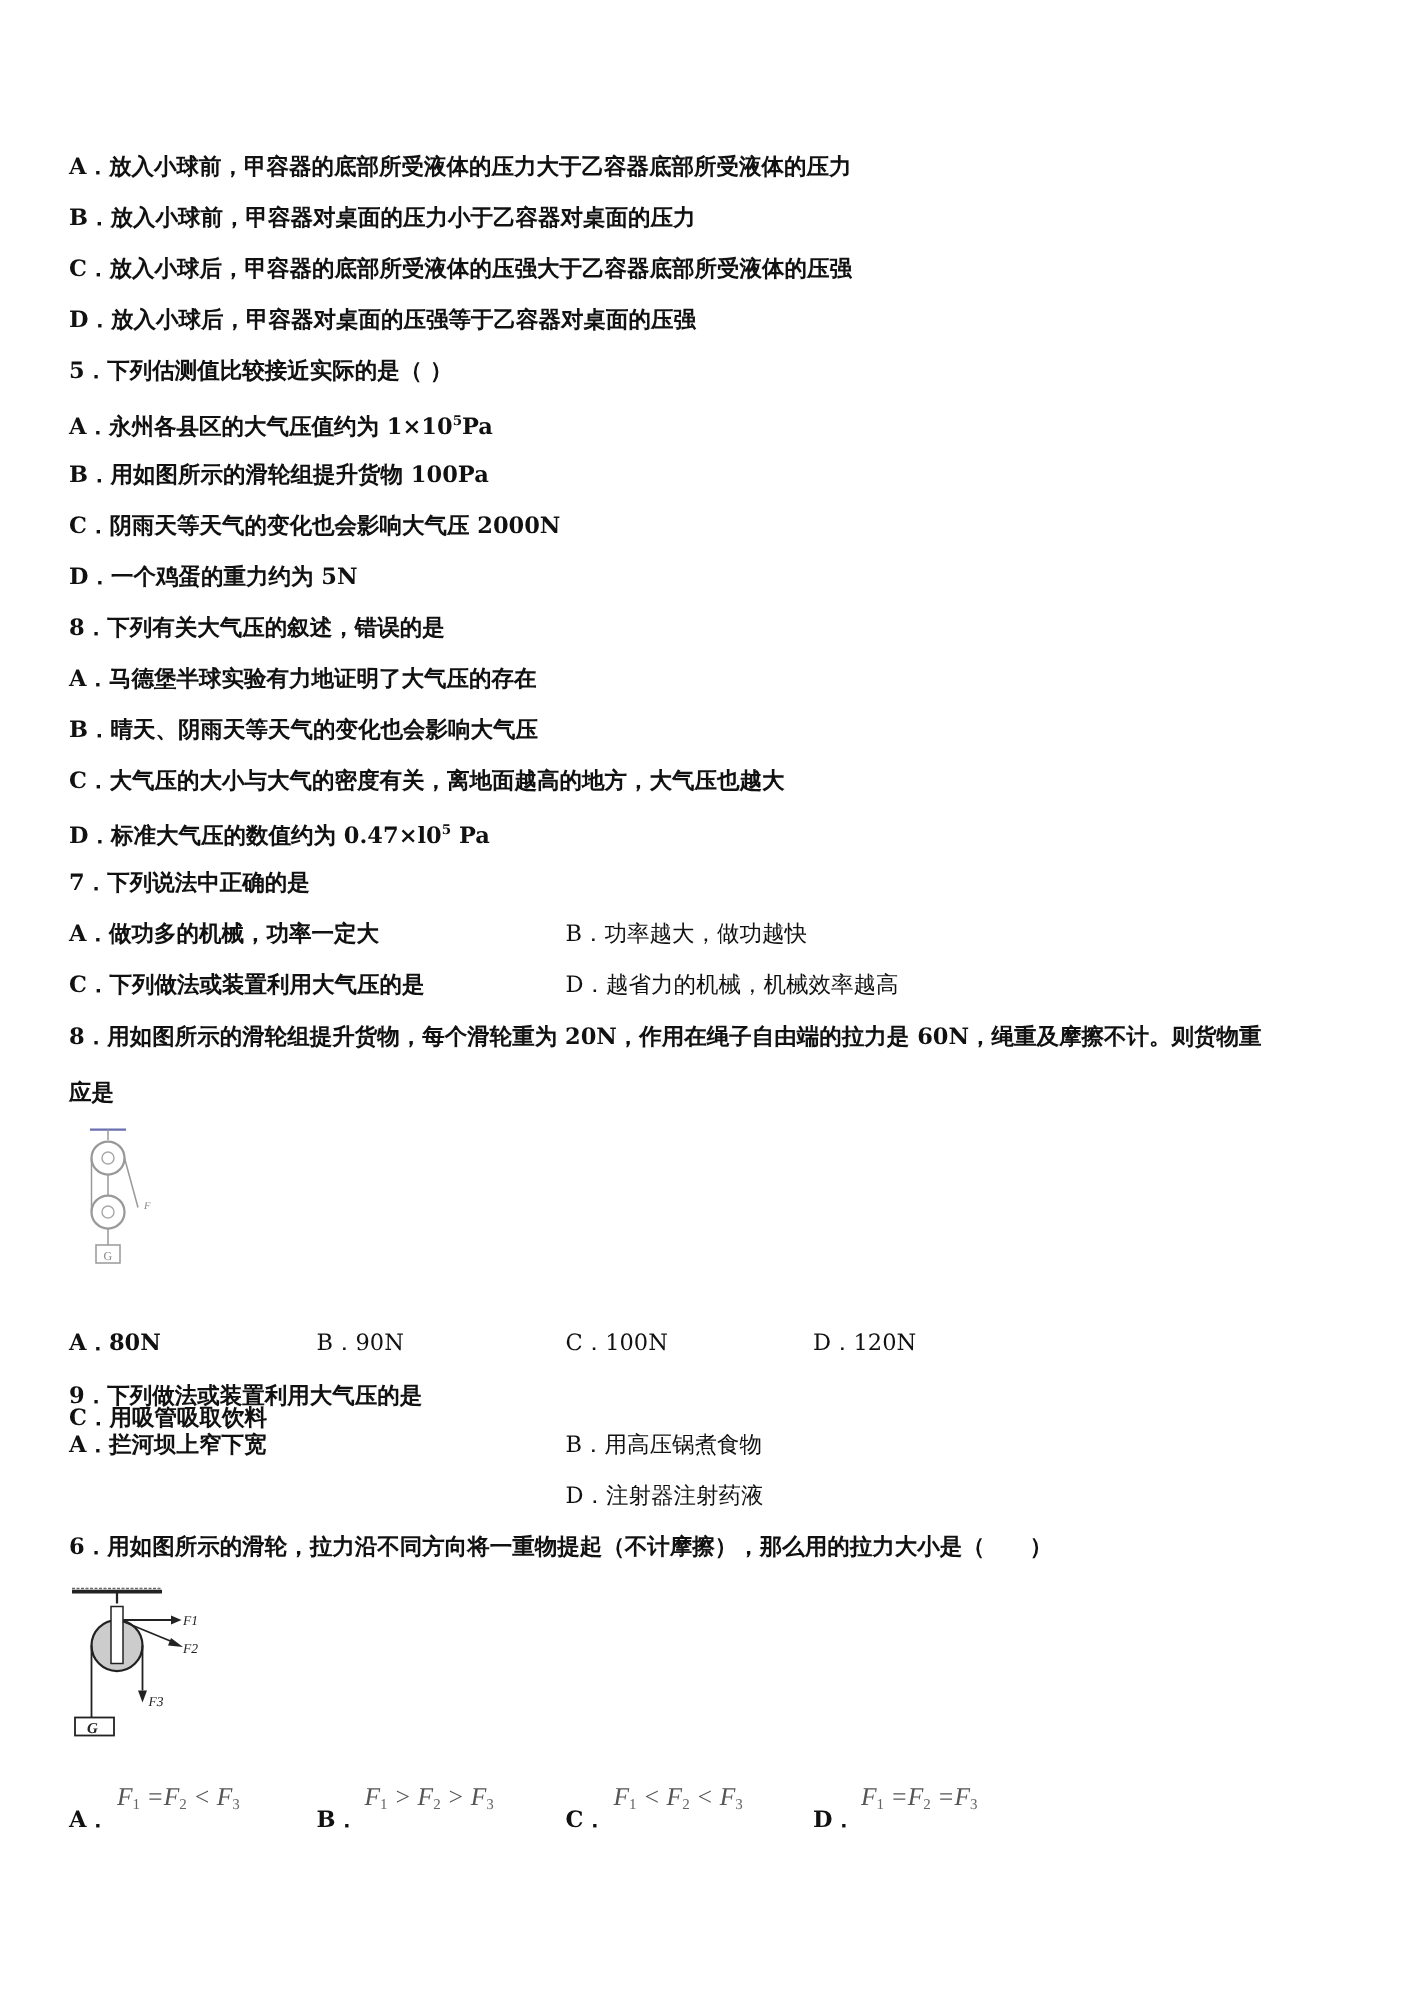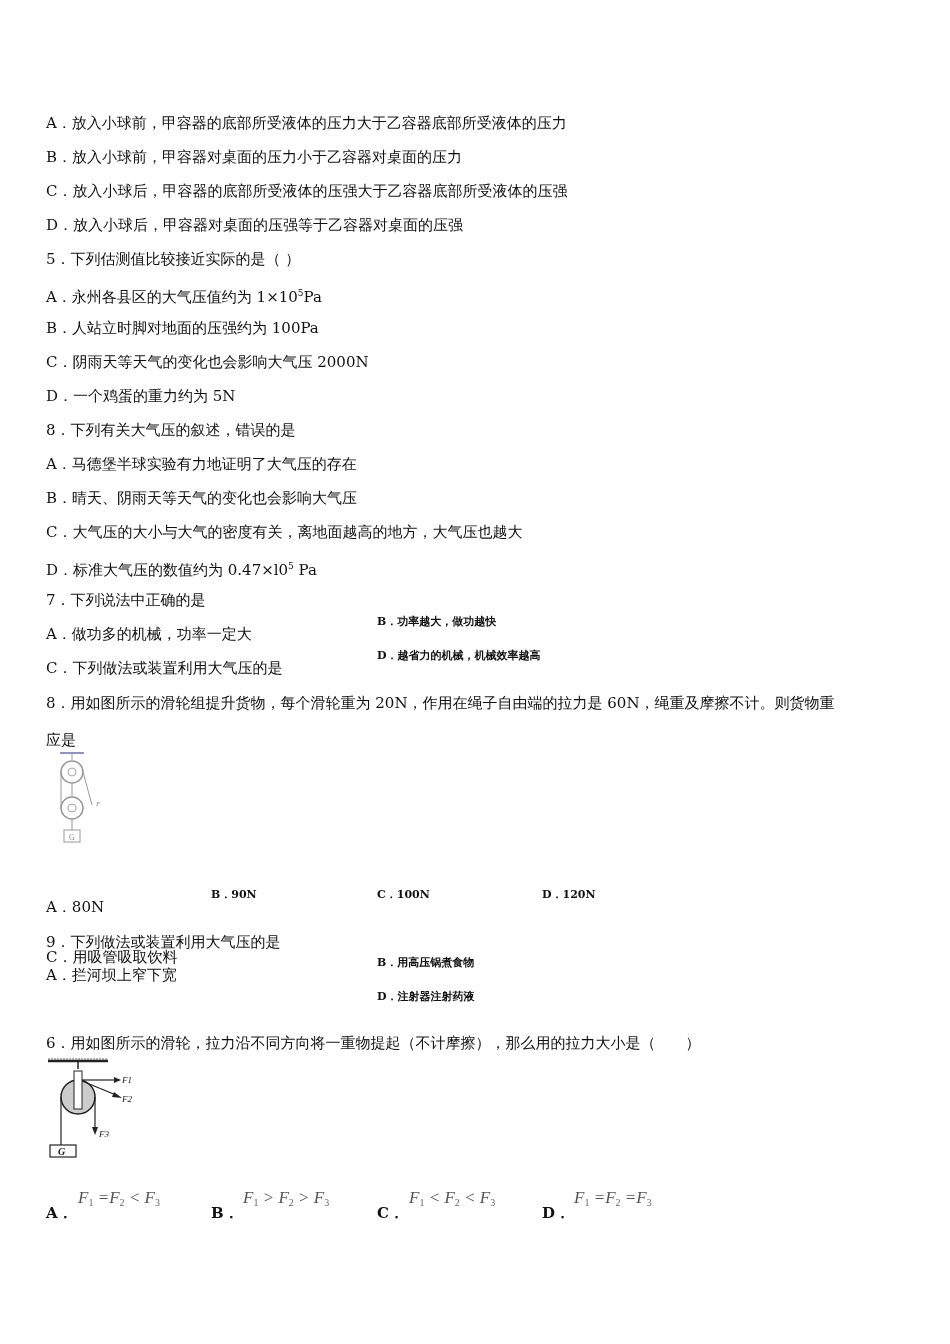--- a/index.html
+++ b/index.html
@@ -1,36 +1,36 @@
 <!DOCTYPE html>
 <html><head>
 <meta charset="utf-8">
 <style>
   html, body { margin: 0; padding: 0; background: #ffffff; }
   body { width: 950px; height: 1344px; position: relative; overflow: hidden;
          font-family: "DejaVu Serif", "Liberation Serif", serif; color: #111; }
-  .line { position: absolute; left: 46px; font-size: 15px; line-height: 20px; white-space: nowrap; font-weight: normal; margin-top: 12px; }
-  .col2 { position: absolute; white-space: nowrap; font-size: 11px; line-height: 20px; font-weight: bold; }
+  .line { position: absolute; left: 46px; font-size: 15px; line-height: 20px; white-space: nowrap; font-weight: bold; }
+  .col2 { position: absolute; white-space: nowrap; font-size: 15px; line-height: 20px; font-weight: normal; }
   sup { font-size: 9px; vertical-align: 6px; }
   .fig { position: absolute; }
   .math { position: absolute; font-family: "Liberation Serif", serif; font-style: italic; font-size: 17px; color: #555; white-space: nowrap; font-weight: normal; }
   .math sub { font-size: 10px; font-style: normal; vertical-align: -3px; color: #666; }
   .optlbl { position: absolute; font-size: 15px; font-weight: bold; line-height: 20px; }
 </style>
 </head>
 <body>
 
 <div class="line" style="top:101px">A．放入小球前，甲容器的底部所受液体的压力大于乙容器底部所受液体的压力</div>
 <div class="line" style="top:135px">B．放入小球前，甲容器对桌面的压力小于乙容器对桌面的压力</div>
 <div class="line" style="top:169px">C．放入小球后，甲容器的底部所受液体的压强大于乙容器底部所受液体的压强</div>
 <div class="line" style="top:203px">D．放入小球后，甲容器对桌面的压强等于乙容器对桌面的压强</div>
 
 <div class="line" style="top:237px">5．下列估测值比较接近实际的是（ ）</div>
 <div class="line" style="top:271px"><span>A．永州各县区的大气压值约为 1×10</span><sup>5</sup><span>Pa</span></div>
-<div class="line" style="top:306px">B．人站立时脚对地面的压强约为 100Pa</div>
+<div class="line" style="top:306px">B．用如图所示的滑轮组提升货物 100Pa</div>
 <div class="line" style="top:340px">C．阴雨天等天气的变化也会影响大气压 2000N</div>
 <div class="line" style="top:374px">D．一个鸡蛋的重力约为 5N</div>
 
 <div class="line" style="top:408px">8．下列有关大气压的叙述，错误的是</div>
 <div class="line" style="top:442px">A．马德堡半球实验有力地证明了大气压的存在</div>
 <div class="line" style="top:476px">B．晴天、阴雨天等天气的变化也会影响大气压</div>
 <div class="line" style="top:510px">C．大气压的大小与大气的密度有关，离地面越高的地方，大气压也越大</div>
 <div class="line" style="top:544px"><span>D．标准大气压的数值约为 0.47×l0</span><sup>5</sup><span> Pa</span></div>
 
 <div class="line" style="top:578px">7．下列说法中正确的是</div>

